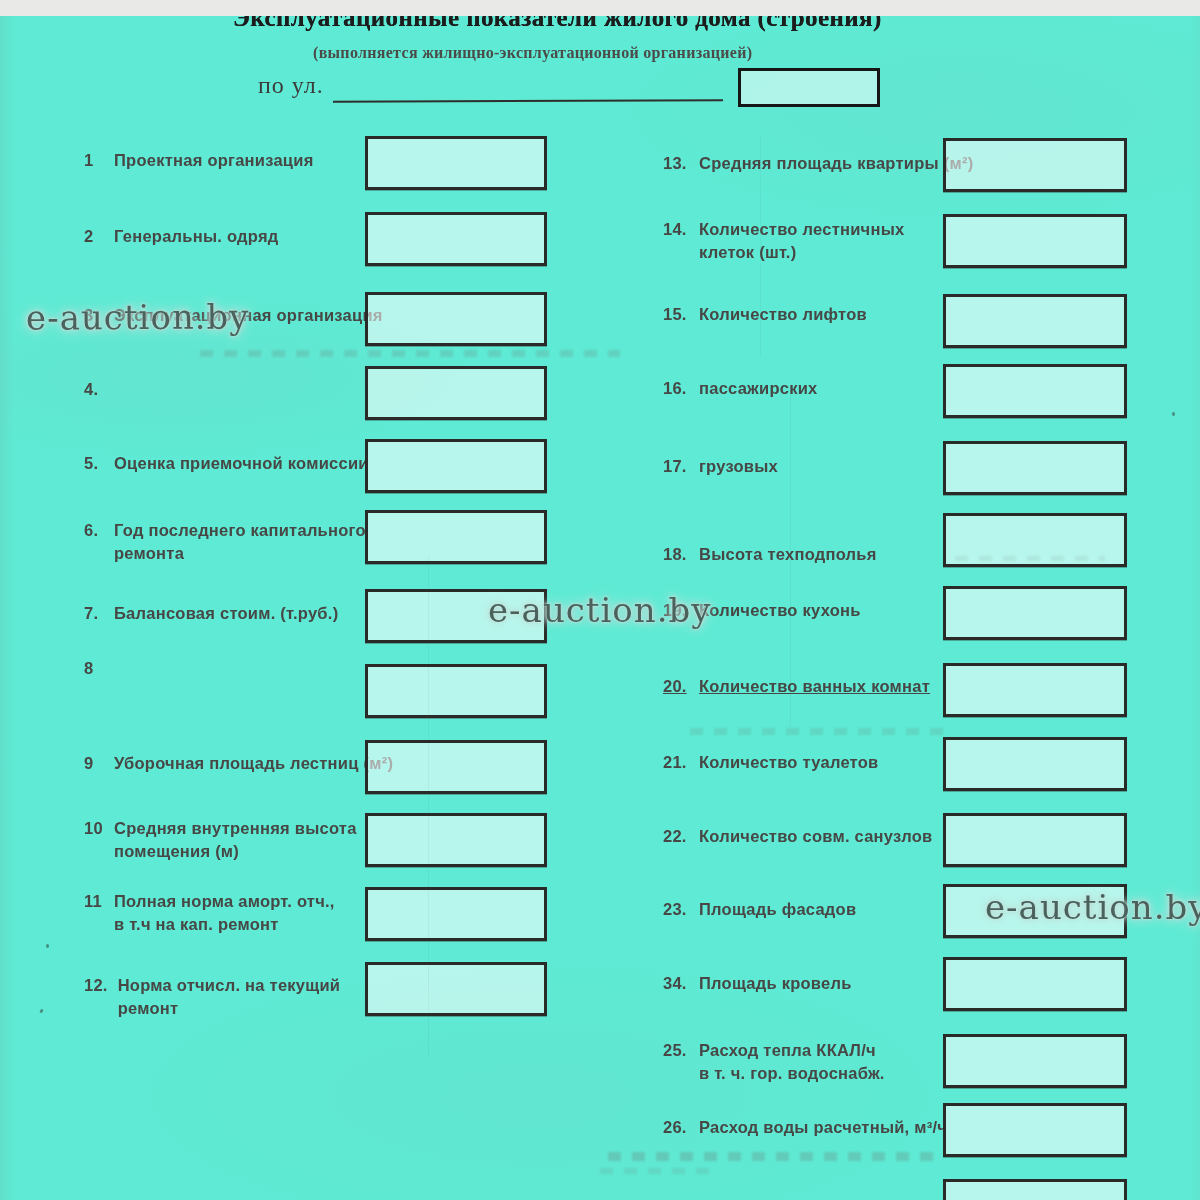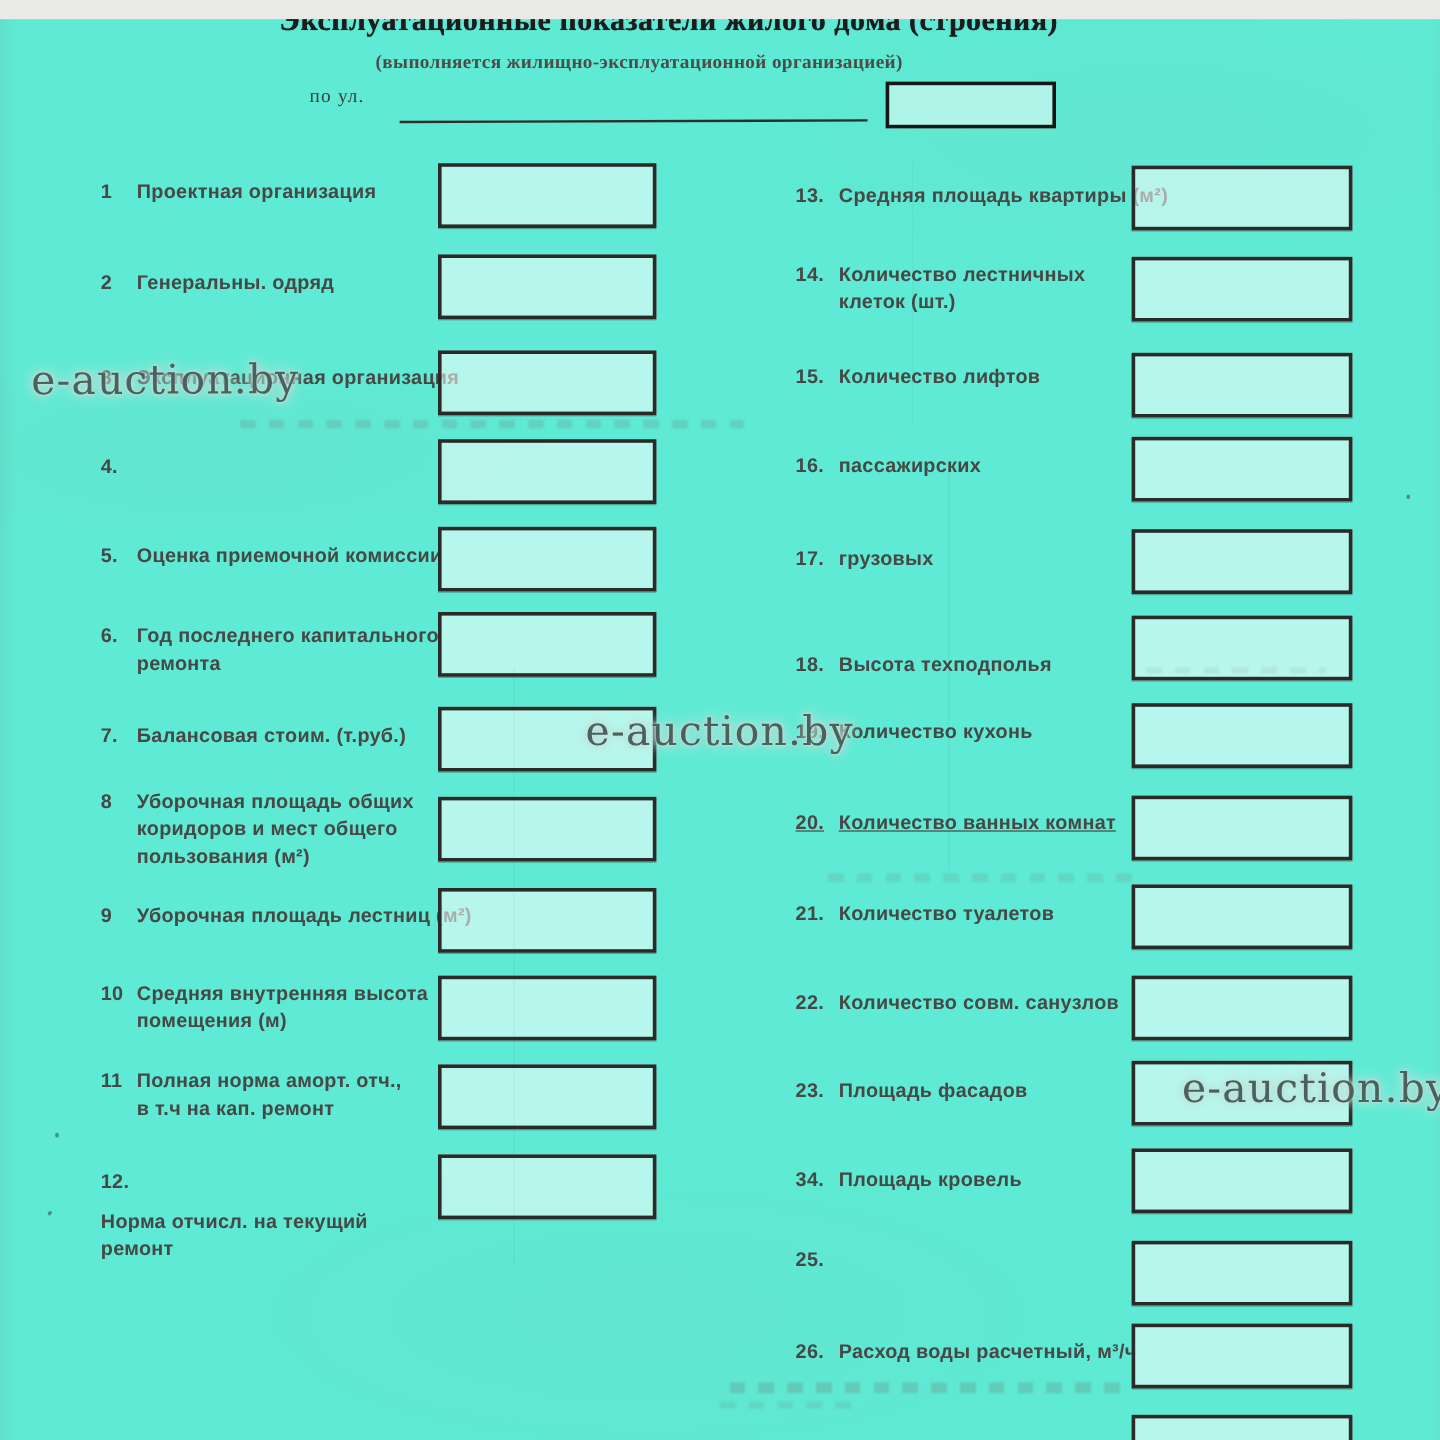--- a/index.html
+++ b/index.html
@@ -23,21 +23,21 @@
     font-family:"Liberation Serif",serif;font-weight:700;font-size:25px;
     letter-spacing:.4px;color:#1c1c1c;text-shadow:0 0 .6px #222;
   }
   .subtitle{
     position:absolute;left:313px;top:28px;white-space:nowrap;
     font-family:"Liberation Serif",serif;font-weight:600;font-size:16px;
     letter-spacing:.3px;color:#4b4b48;
   }
   .street-label{
     position:absolute;left:258px;top:56px;
-    font-family:"Liberation Serif",serif;font-size:16px;color:#3c3c3a;letter-spacing:1px;
+    font-family:"Liberation Serif",serif;font-size:24px;color:#3c3c3a;letter-spacing:1px;
   }
   .street-line{
     position:absolute;left:333px;top:84px;width:390px;height:3px;
     border-top:2.5px solid #2e2e2c;transform:rotate(-.2deg);
   }
   .street-box{
     position:absolute;left:738px;top:52px;width:136px;height:33px;
     border:3.5px solid #161616;background:rgba(255,255,255,.5);
   }
   .lbl{
@@ -83,33 +83,31 @@
       <div class="fieldbox" style="left: 365px; top: 276px; width: 176px; height: 48px;"></div>
       <div class="lbl" style="left: 84px; top: 362px;"><span class="num">4.</span></div>
       <div class="fieldbox" style="left: 365px; top: 350px; width: 176px; height: 48px;"></div>
       <div class="lbl" style="left: 84px; top: 436px;"><span class="num">5.</span><span>Оценка приемочной комиссии</span></div>
       <div class="fieldbox" style="left: 365px; top: 423px; width: 176px; height: 48px;"></div>
       <div class="lbl" style="left: 84px; top: 503px;"><span class="num">6.</span><span>Год последнего капитального
 ремонта</span></div>
       <div class="fieldbox" style="left: 365px; top: 494px; width: 176px; height: 48px;"></div>
       <div class="lbl" style="left: 84px; top: 586px;"><span class="num">7.</span><span>Балансовая стоим. (т.руб.)</span></div>
       <div class="fieldbox" style="left: 365px; top: 573px; width: 176px; height: 48px;"></div>
-      <div class="lbl" style="left: 84px; top: 641px;"><span class="num">8</span><span>Уборочная площадь общих
-коридоров и мест общего
-пользования (м²)</span></div>
+      <div class="lbl" style="left: 84px; top: 641px;"><span class="num">8</span></div>
       <div class="fieldbox" style="left: 365px; top: 648px; width: 176px; height: 48px;"></div>
       <div class="lbl" style="left: 84px; top: 736px;"><span class="num">9</span><span>Уборочная площадь лестниц (м²)</span></div>
       <div class="fieldbox" style="left: 365px; top: 724px; width: 176px; height: 48px;"></div>
       <div class="lbl" style="left: 84px; top: 801px;"><span class="num">10</span><span>Средняя внутренняя высота
 помещения (м)</span></div>
       <div class="fieldbox" style="left: 365px; top: 797px; width: 176px; height: 48px;"></div>
       <div class="lbl" style="left: 84px; top: 874px;"><span class="num">11</span><span>Полная норма аморт. отч.,
 в т.ч  на кап. ремонт</span></div>
       <div class="fieldbox" style="left: 365px; top: 871px; width: 176px; height: 48px;"></div>
-      <div class="lbl" style="left: 84px; top: 958px; flex-direction: column;"><span class="num">12.</span><span>Норма отчисл. на текущий
+      <div class="lbl" style="left: 84px; top: 958px;"><span class="num">12.</span><span>Норма отчисл. на текущий
 ремонт</span></div>
       <div class="fieldbox" style="left: 365px; top: 946px; width: 176px; height: 48px;"></div>
     </div>
   <div class="col-right" id="col-right">
       <div class="lbl col-right" style="left: 663px; top: 136px;"><span class="num">13.</span><span>Средняя площадь квартиры (м²)</span></div>
       <div class="fieldbox" style="left: 943px; top: 122px; width: 178px; height: 48px;"></div>
       <div class="lbl col-right" style="left: 663px; top: 202px;"><span class="num">14.</span><span>Количество лестничных
 клеток (шт.)</span></div>
       <div class="fieldbox" style="left: 943px; top: 198px; width: 178px; height: 48px;"></div>
       <div class="lbl col-right" style="left: 663px; top: 287px;"><span class="num">15.</span><span>Количество  лифтов</span></div>
@@ -125,21 +123,22 @@
       <div class="lbl col-right" style="left: 663px; top: 659px; text-decoration: underline;"><span class="num">20.</span><span>Количество  ванных комнат</span></div>
       <div class="fieldbox" style="left: 943px; top: 647px; width: 178px; height: 48px;"></div>
       <div class="lbl col-right" style="left: 663px; top: 735px;"><span class="num">21.</span><span>Количество   туалетов</span></div>
       <div class="fieldbox" style="left: 943px; top: 721px; width: 178px; height: 48px;"></div>
       <div class="lbl col-right" style="left: 663px; top: 809px;"><span class="num">22.</span><span>Количество совм. санузлов</span></div>
       <div class="fieldbox" style="left: 943px; top: 797px; width: 178px; height: 48px;"></div>
       <div class="lbl col-right" style="left: 663px; top: 882px;"><span class="num">23.</span><span>Площадь фасадов</span></div>
       <div class="fieldbox" style="left: 943px; top: 868px; width: 178px; height: 48px;"></div>
       <div class="lbl col-right" style="left: 663px; top: 956px;"><span class="num">34.</span><span>Площадь кровель</span></div>
       <div class="fieldbox" style="left: 943px; top: 941px; width: 178px; height: 48px;"></div>
-      <div class="lbl col-right" style="left: 663px; top: 1023px;"><span class="num">25.</span></div>
+      <div class="lbl col-right" style="left: 663px; top: 1023px;"><span class="num">25.</span><span>Расход тепла ККАЛ/ч
+в т. ч. гор. водоснабж.</span></div>
       <div class="fieldbox" style="left: 943px; top: 1018px; width: 178px; height: 48px;"></div>
       <div class="lbl col-right" style="left: 663px; top: 1100px;"><span class="num">26.</span><span>Расход воды расчетный,  м³/ч</span></div>
       <div class="fieldbox" style="left: 943px; top: 1087px; width: 178px; height: 48px;"></div>
       <div class="lbl col-right" style="left: 663px; top: 1183px;"><span class="num">27.</span><span>Расчетный расход газа</span></div>
       <div class="fieldbox" style="left: 943px; top: 1163px; width: 178px; height: 48px;"></div>
     </div>
 
   <div class="wm" style="left:26px;top:281px;transform:rotate(-.3deg);">e-auction.by</div>
   <div class="wm" style="left:488px;top:574px;">e-auction.by</div>
   <div class="wm" style="left:985px;top:871px;">e-auction.by</div>

